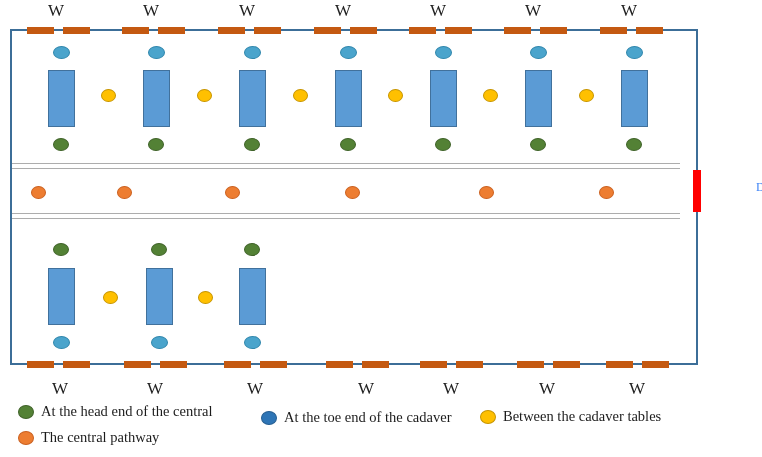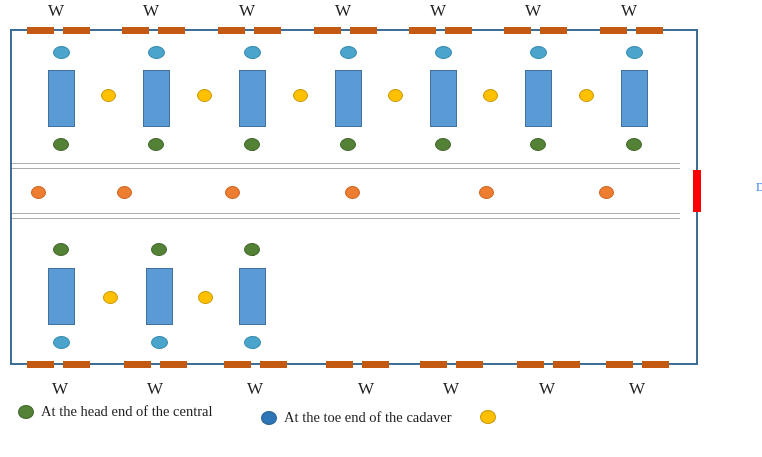--- a/index.html
+++ b/index.html
@@ -119,15 +119,20 @@
     <div class="li" style="left:18px;top:404px;">
       <span class="ldot" style="background: rgb(83, 129, 53); border-color: rgb(64, 99, 42);"></span>
       <span class="ltext">At the head end of the central</span>
     </div>
     <div class="li" style="left:261px;top:410px;text-align:center;">
       <span class="ldot" style="background: rgb(46, 117, 182); border-color: rgb(37, 94, 146);"></span>
       <span class="ltext">At the toe end of the cadaver</span>
     </div>
     <div class="li" style="left:480px;top:409px;">
       <span class="ldot" style="background: rgb(255, 192, 0); border-color: rgb(199, 149, 0);"></span>
+      <span class="ltext">Between the cadaver tables</span>
+    </div>
+    <div class="li" style="left:18px;top:430px;">
+      <span class="ldot" style="background: rgb(237, 125, 49); border-color: rgb(203, 97, 32);"></span>
+      <span class="ltext">The central pathway</span>
     </div>
   </div>
 </div>
 
 </body></html>

